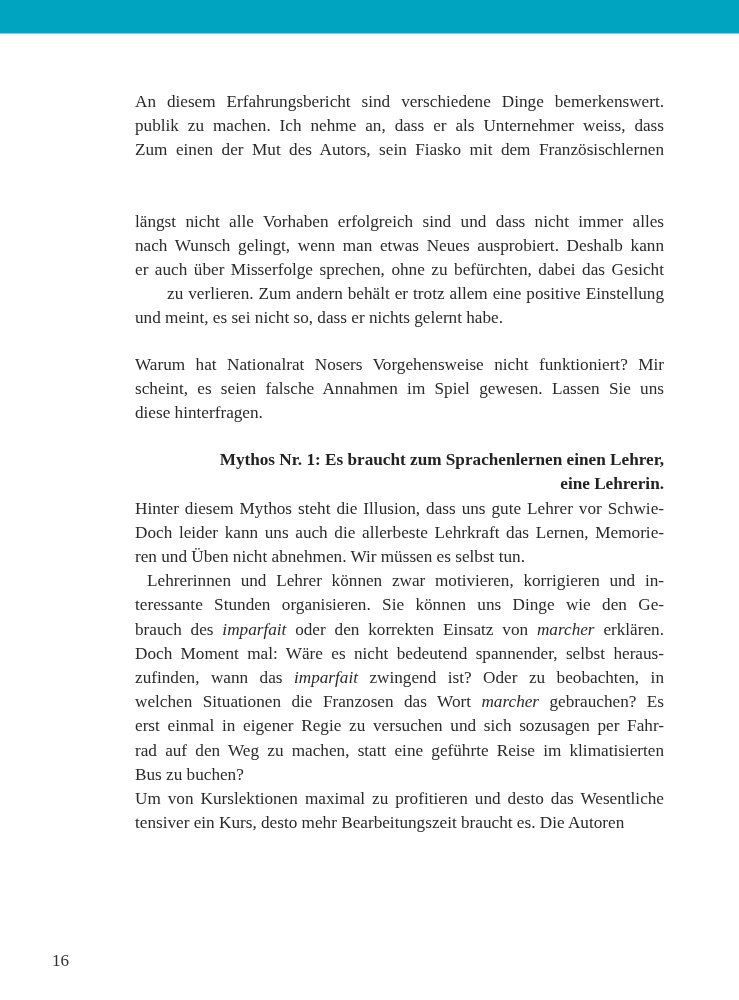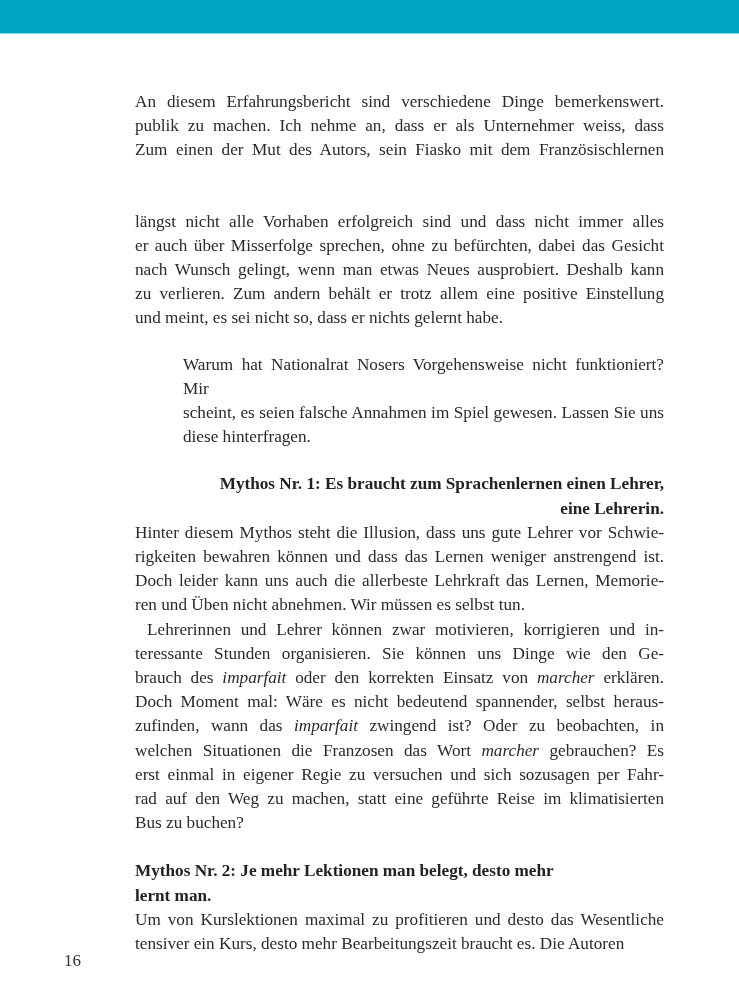--- a/index.html
+++ b/index.html
@@ -20,86 +20,81 @@
   }
   .para {
     margin: 0; text-align: justify; text-align-last: left;
   }
   .para.indent { text-indent: 12px; }
   .section-title {
     margin: 43px 0 0 0;
     font-size: 21.5px; font-weight: bold; line-height: 26px;
     color: #222;
   }
-  .section-intro { margin-top: 22px; margin-left: 48px; }
+  .section-intro { margin-top: 22px; }
   .myth-title {
     margin: 24px 0 0 0; font-weight: bold; color: #222;
     font-size: 17.2px; line-height: 24.2px;
   }
   .myth-title.first { margin-top: 23px; text-align: right; }
   em { font-style: italic; }
   .line { display: block; }
   .page-number {
-    position: absolute; left: 64px; top: 951px;
+    position: absolute; left: 52px; top: 951px;
     font-size: 17px; color: #333;
   }
 </style>
 </head>
 <body>
 
 <div class="top-bar" style="background: rgb(0, 164, 192);"></div>
 
 <div class="content">
 
   <p class="para">
     <span class="line" style="text-align: justify; text-align-last: justify;">An diesem Erfahrungsbericht sind verschiedene Dinge bemerkenswert.</span>
     <span class="line" style="text-align: justify; text-align-last: justify;">publik zu machen. Ich nehme an, dass er als Unternehmer weiss, dass</span>
     <span class="line" style="text-align: justify; text-align-last: justify;">Zum einen der Mut des Autors, sein Fiasko mit dem Französischlernen</span>
     <span class="line" style="text-align: justify; text-align-last: justify; margin-top: 47px;">längst nicht alle Vorhaben erfolgreich sind und dass nicht immer alles</span>
+    <span class="line" style="text-align: justify; text-align-last: justify;">nach Wunsch gelingt, wenn man etwas Neues ausprobiert. Deshalb kann</span>
     <span class="line" style="text-align: justify; text-align-last: justify;">er auch über Misserfolge sprechen, ohne zu befürchten, dabei das Gesicht</span>
-    <span class="line" style="text-align: justify; text-align-last: justify;">nach Wunsch gelingt, wenn man etwas Neues ausprobiert. Deshalb kann</span>
-    <span class="line" style="text-align: justify; text-align-last: justify;">zu verlieren. Zum andern behält er trotz allem eine positive Einstellung</span>
+    <span class="line" style="text-align: justify; text-align-last: justify; margin-left: 32px;">zu verlieren. Zum andern behält er trotz allem eine positive Einstellung</span>
     <span class="line">und meint, es sei nicht so, dass er nichts gelernt habe.</span>
   </p>
 
 
   <p class="para section-intro">
     <span class="line" style="text-align: justify; text-align-last: justify;">Warum hat Nationalrat Nosers Vorgehensweise nicht funktioniert? Mir</span>
     <span class="line" style="text-align: justify; text-align-last: justify;">scheint, es seien falsche Annahmen im Spiel gewesen. Lassen Sie uns</span>
     <span class="line">diese hinterfragen.</span>
   </p>
 
   <h3 class="myth-title first">
     <span class="line">Mythos Nr. 1: Es braucht zum Sprachenlernen einen Lehrer,</span>
     <span class="line">eine Lehrerin.</span>
   </h3>
 
   <p class="para">
     <span class="line" style="text-align: justify; text-align-last: justify;">Hinter diesem Mythos steht die Illusion, dass uns gute Lehrer vor Schwie-</span>
-    <span class="line" style="text-align: justify; text-align-last: justify;">rigkeiten bewahren können und dass das Lernen weniger anstrengend ist.</span>
     <span class="line" style="text-align: justify; text-align-last: justify;">Doch leider kann uns auch die allerbeste Lehrkraft das Lernen, Memorie-</span>
     <span class="line">ren und Üben nicht abnehmen. Wir müssen es selbst tun.</span>
   </p>
 
   <p class="para indent">
     <span class="line" style="text-align: justify; text-align-last: justify;">Lehrerinnen und Lehrer können zwar motivieren, korrigieren und in-</span>
     <span class="line" style="text-indent: 0px; text-align: justify; text-align-last: justify;">teressante Stunden organisieren. Sie können uns Dinge wie den Ge-</span>
     <span class="line" style="text-indent: 0px; text-align: justify; text-align-last: justify;"><span>brauch des </span><em>imparfait</em><span> oder den korrekten Einsatz von </span><em>marcher</em><span> erklären.</span></span>
     <span class="line" style="text-indent: 0px; text-align: justify; text-align-last: justify;">Doch Moment mal: Wäre es nicht bedeutend spannender, selbst heraus-</span>
     <span class="line" style="text-indent: 0px; text-align: justify; text-align-last: justify;"><span>zufinden, wann das </span><em>imparfait</em><span> zwingend ist? Oder zu beobachten, in</span></span>
     <span class="line" style="text-indent: 0px; text-align: justify; text-align-last: justify;"><span>welchen Situationen die Franzosen das Wort </span><em>marcher</em><span> gebrauchen? Es</span></span>
     <span class="line" style="text-indent: 0px; text-align: justify; text-align-last: justify;">erst einmal in eigener Regie zu versuchen und sich sozusagen per Fahr-</span>
     <span class="line" style="text-indent: 0px; text-align: justify; text-align-last: justify;">rad auf den Weg zu machen, statt eine geführte Reise im klimatisierten</span>
     <span class="line" style="text-indent:0">Bus zu buchen?</span>
   </p>
 
-  <h3 class="myth-title">
-    <span class="line">Mythos Nr. 2: Je mehr Lektionen man belegt, desto mehr</span>
-    <span class="line">lernt man.</span>
-  </h3>
 
   <p class="para">
     <span class="line" style="text-align: justify; text-align-last: justify;">Um von Kurslektionen maximal zu profitieren und desto das Wesentliche</span>
     <span class="line">tensiver ein Kurs, desto mehr Bearbeitungszeit braucht es. Die Autoren</span>
   </p>
 </div>
 
 <div class="page-number">16</div>
 
 </body></html>

